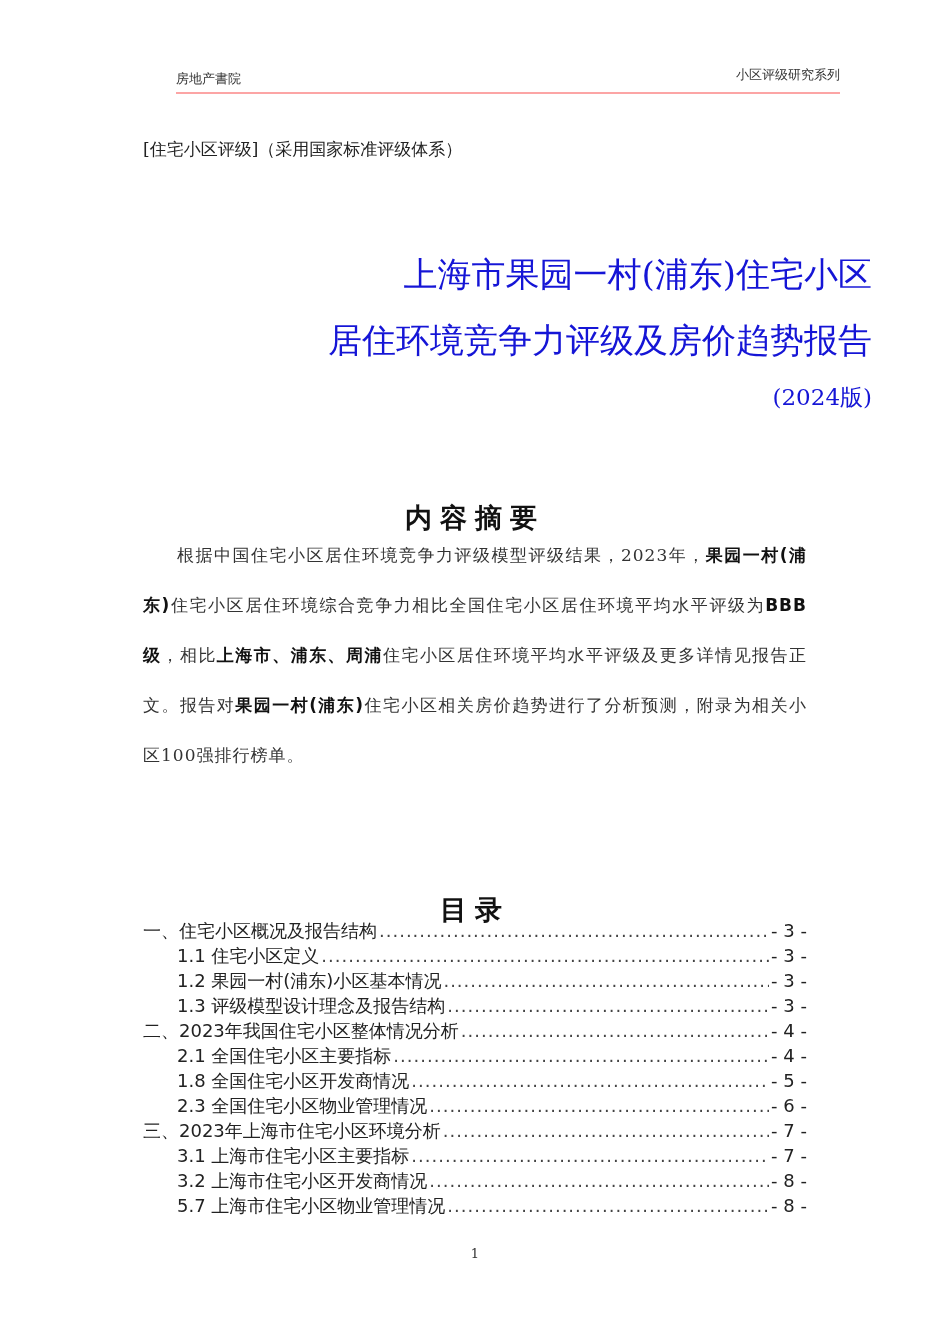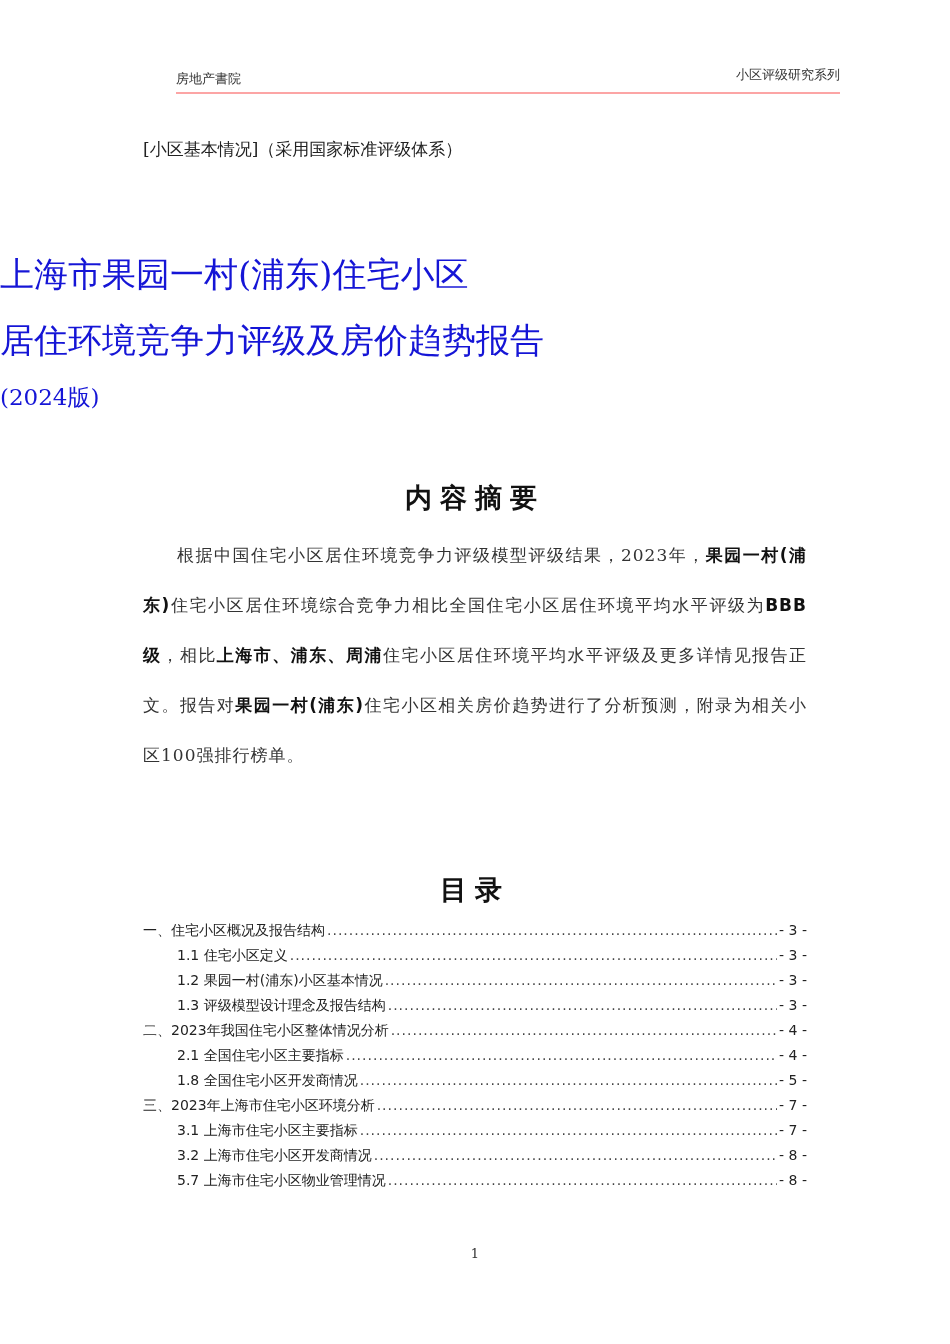--- a/index.html
+++ b/index.html
@@ -4,53 +4,53 @@
 <style>
   html, body { margin: 0; padding: 0; background: #ffffff; }
   body { width: 950px; height: 1344px; position: relative; overflow: hidden;
          font-family: "DejaVu Serif", "Liberation Serif", serif; color: #222; }
   .page-header { position: absolute; left: 143px; top: 66px; width: 664px; height: 26px;
                  border-bottom: 2px solid #fca5a5; font-family: "DejaVu Sans", "Liberation Sans", sans-serif;
                  font-size: 13px; color: #333; margin-left: 33px; }
   .page-header .left { position: absolute; left: 0; top: 4px; }
   .page-header .right { position: absolute; right: 0; top: 0; }
   .category { position: absolute; left: 143px; top: 138px; font-size: 17px; color: #222; }
-  .title-block { position: absolute; left: 0; width: 872px; text-align: left; color: #1515d6;
+  .title-block { position: absolute; left: 0; width: 872px; text-align: right; color: #1515d6;
                  font-family: "DejaVu Serif", "Liberation Serif", serif; }
   .title-line1 { top: 252px; font-size: 34px; }
   .title-line2 { top: 318px; font-size: 34px; }
   .title-line3 { top: 382px; font-size: 23px; }
   .section-heading { position: absolute; left: 0; width: 950px; text-align: center;
                      font-family: "DejaVu Sans", "Liberation Sans", sans-serif; font-weight: bold;
-                     font-size: 27px; color: #111; letter-spacing: 8px; }
+                     font-size: 27px; color: #111; letter-spacing: 8px; margin-top: 20px; }
   .abstract-heading { top: 480px; }
   .toc-heading { top: 872px; }
   .abstract { position: absolute; left: 143px; top: 530px; width: 664px; font-size: 17px;
               line-height: 50px; color: #333; text-align: justify; letter-spacing: 1px; }
   .abstract p { margin: 0; text-indent: 2em; }
   .abstract b { font-family: "DejaVu Sans", "Liberation Sans", sans-serif; font-weight: bold; color: #111; }
-  .toc { position: absolute; left: 143px; top: 918px; width: 664px; font-size: 14px; color: #222;
+  .toc { position: absolute; left: 143px; top: 918px; width: 664px; font-size: 18px; color: #222;
          font-family: "DejaVu Sans", "Liberation Sans", sans-serif; }
   .toc-row { display: flex; align-items: baseline; height: 25px; line-height: 25px; white-space: nowrap; }
   .toc-row.sub { padding-left: 34px; }
   .toc-row .label { flex: 0 0 auto; }
   .toc-row .dots { flex: 1 1 auto; overflow: hidden; color: #444; margin: 0 2px; }
   .toc-row .dots::before { content: "........................................................................................................................................................................................................................................................"; letter-spacing: 1px; }
   .toc-row .page { flex: 0 0 auto; }
   .page-number { position: absolute; left: 0; width: 950px; top: 1246px; text-align: center; font-size: 13px; color: #333; }
 </style>
 </head>
 <body>
 
 <div class="page-header">
   <span class="left">房地产書院</span>
   <span class="right">小区评级研究系列</span>
 </div>
 
-<div class="category">[小区基本情况]（采用国家标准评级体系）</div>
+<div class="category">[住宅小区评级]（采用国家标准评级体系）</div>
 
 <div class="title-block title-line1">上海市果园一村(浦东)住宅小区</div>
 <div class="title-block title-line2">居住环境竞争力评级及房价趋势报告</div>
 <div class="title-block title-line3">(2024版)</div>
 
 <div class="section-heading abstract-heading">内容摘要</div>
 
 <div class="abstract">
   <p>
     <span>根据中国住宅小区居住环境竞争力评级模型评级结果，2023年，</span><b>果园一村(浦东)</b><span>住宅小区居住环境综合竞争力相比全国住宅小区居住环境平均水平评级为</span><b>BBB级</b><span>，相比</span><b>上海市、浦东、周浦</b><span>住宅小区居住环境平均水平评级及更多详情见报告正文。报告对</span><b>果园一村(浦东)</b><span>住宅小区相关房价趋势进行了分析预测，附录为相关小区100强排行榜单。</span>
@@ -88,20 +88,25 @@
   <div class="toc-row sub">
       <span class="label">2.1  全国住宅小区主要指标</span>
       <span class="dots"></span>
       <span class="page">- 4 -</span>
     </div>
   <div class="toc-row sub">
       <span class="label">1.8  全国住宅小区开发商情况</span>
       <span class="dots"></span>
       <span class="page">- 5 -</span>
     </div>
+  <div class="toc-row sub">
+      <span class="label">2.3  全国住宅小区物业管理情况</span>
+      <span class="dots"></span>
+      <span class="page">- 6 -</span>
+    </div>
   <div class="toc-row">
       <span class="label">三、2023年上海市住宅小区环境分析</span>
       <span class="dots"></span>
       <span class="page">- 7 -</span>
     </div>
   <div class="toc-row sub">
       <span class="label">3.1  上海市住宅小区主要指标</span>
       <span class="dots"></span>
       <span class="page">- 7 -</span>
     </div>

